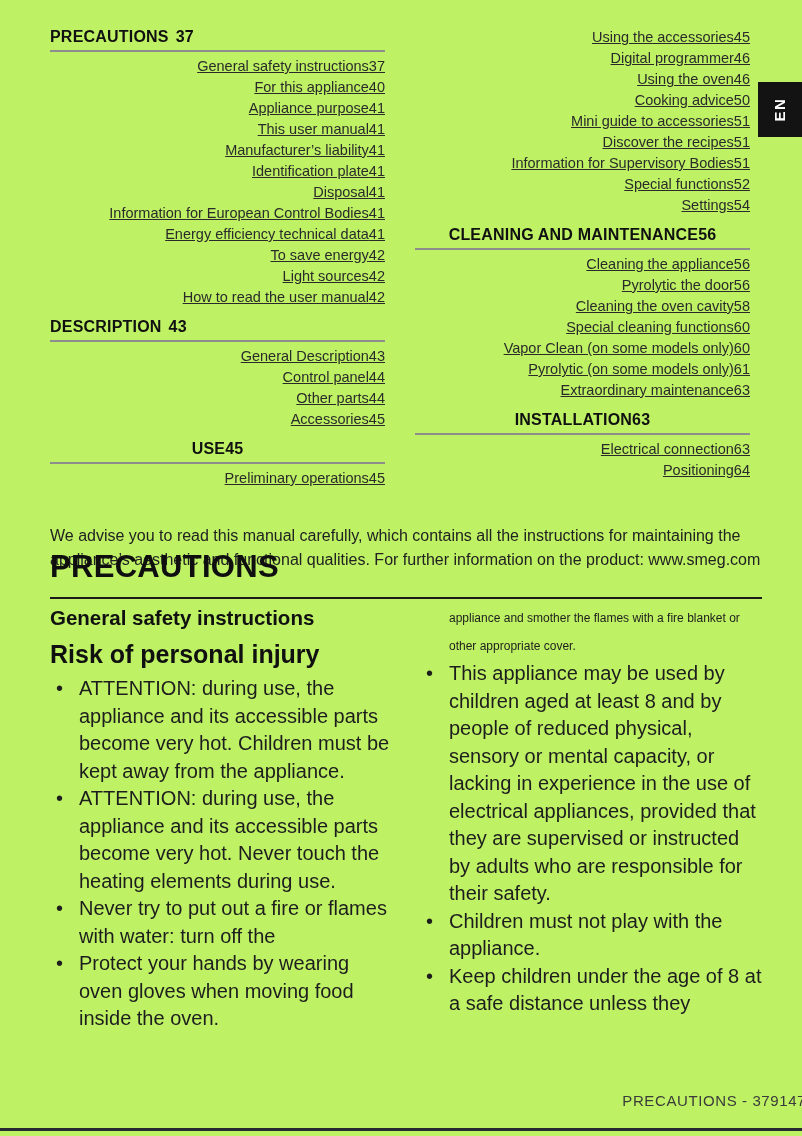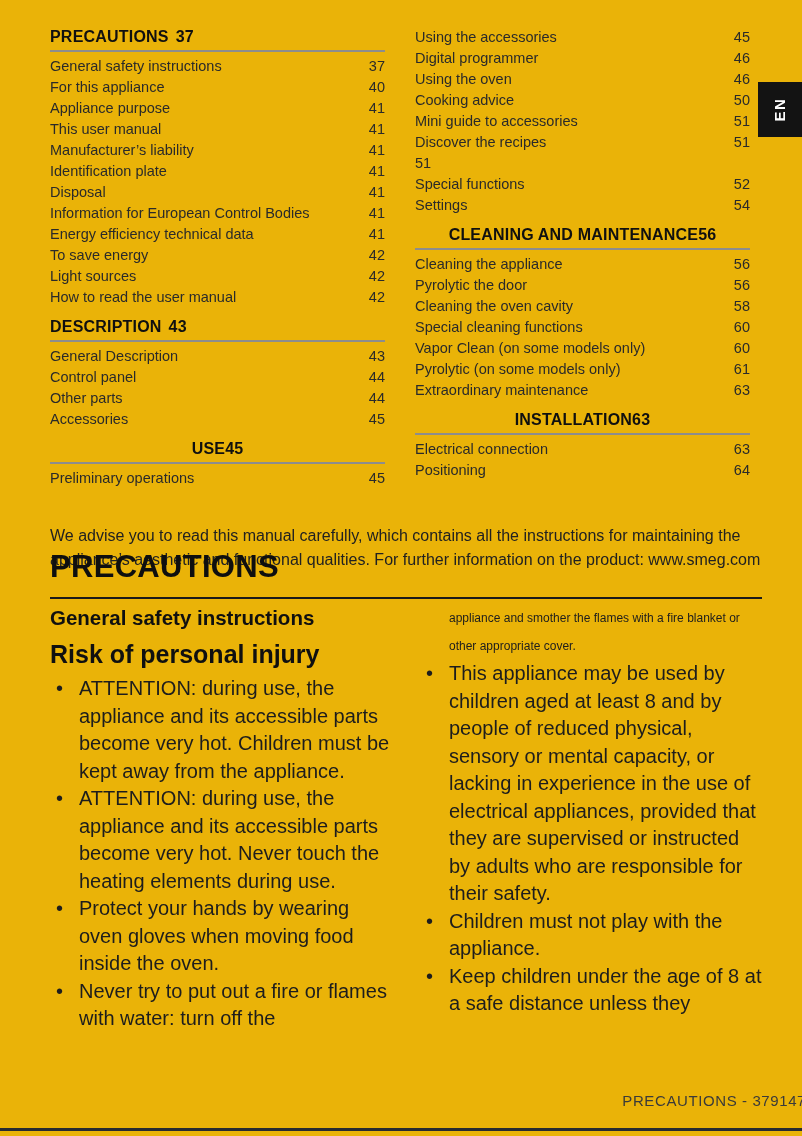--- a/index.html
+++ b/index.html
@@ -1,29 +1,29 @@
 <!DOCTYPE html>
 <html><head>
 <meta charset="utf-8">
 <style>
   html,body { margin:0; padding:0; background:#e8e8e8; }
   .page {
     position:relative; width:802px; height:1136px; margin:0 auto;
-    background:#eab308; overflow:hidden;
+    background:#bef264; overflow:hidden;
     font-family:"Liberation Sans", sans-serif; color:#1c1c1c;
   }
 
   
   .toc { position:absolute; top:27px; left:50px; width:700px; display:flex; gap:30px; }
   .toc-col { width:335px; flex:0 0 335px; }
   .toc-h { display:flex; font-weight:bold; font-size:16px; line-height:20px; color:#101010; letter-spacing:0.2px; }
   .toc-h.inline .toc-h-page { margin-left:7px; }
   .toc-h.split { justify-content:center; }
   .toc-rule { border-bottom:2px solid #8d8d8d; margin:3px 0 4px; }
-  .toc-row { display:flex; justify-content:space-between; font-size:14.5px; line-height:21px; color:#2a2a2a; }
+  .toc-row { display:flex; justify-content:flex-end; font-size:14.5px; line-height:21px; color:#2a2a2a;text-decoration:underline; }
   .toc-sec { margin-bottom:9px; }
   .toc-sec:last-child { margin-bottom:0; }
 
   
   .intro {
     position:absolute; top:508px; left:50px; width:714px;
     font-size:16px; line-height:24px; color:#212121;
   }
 
   
@@ -184,20 +184,21 @@
           </div>
         <div class="toc-row">
             <span>Mini guide to accessories</span>
             <span>51</span>
           </div>
         <div class="toc-row">
             <span>Discover the recipes</span>
             <span>51</span>
           </div>
         <div class="toc-row">
+            <span>Information for Supervisory Bodies</span>
             <span>51</span>
           </div>
         <div class="toc-row">
             <span>Special functions</span>
             <span>52</span>
           </div>
         <div class="toc-row">
             <span>Settings</span>
             <span>54</span>
           </div>
@@ -267,22 +268,22 @@
   <div class="main-heading">PRECAUTIONS</div>
   <div class="heading-rule"></div>
 
   <div class="columns">
     <div class="col">
       <h2 class="sec-title">General safety instructions</h2>
       <h3 class="subsec-title">Risk of personal injury</h3>
       <ul class="bullets">
         <li>ATTENTION: during use, the appliance and its accessible parts become very hot. Children must be kept away from the appliance.</li>
         <li>ATTENTION: during use, the appliance and its accessible parts become very hot. Never touch the heating elements during use.</li>
+        <li>Never try to put out a fire or flames with water: turn off the</li>
         <li>Protect your hands by wearing oven gloves when moving food inside the oven.</li>
-        <li>Never try to put out a fire or flames with water: turn off the</li>
       </ul>
     </div>
     <div class="col">
       <div class="continuation">appliance and smother the flames with a fire blanket or other appropriate cover.</div>
       <ul class="bullets">
         <li>This appliance may be used by children aged at least 8 and by people of reduced physical, sensory or mental capacity, or lacking in experience in the use of electrical appliances, provided that they are supervised or instructed by adults who are responsible for their safety.</li>
         <li>Children must not play with the appliance.</li>
         <li>Keep children under the age of 8 at a safe distance unless they</li>
       </ul>
     </div>

